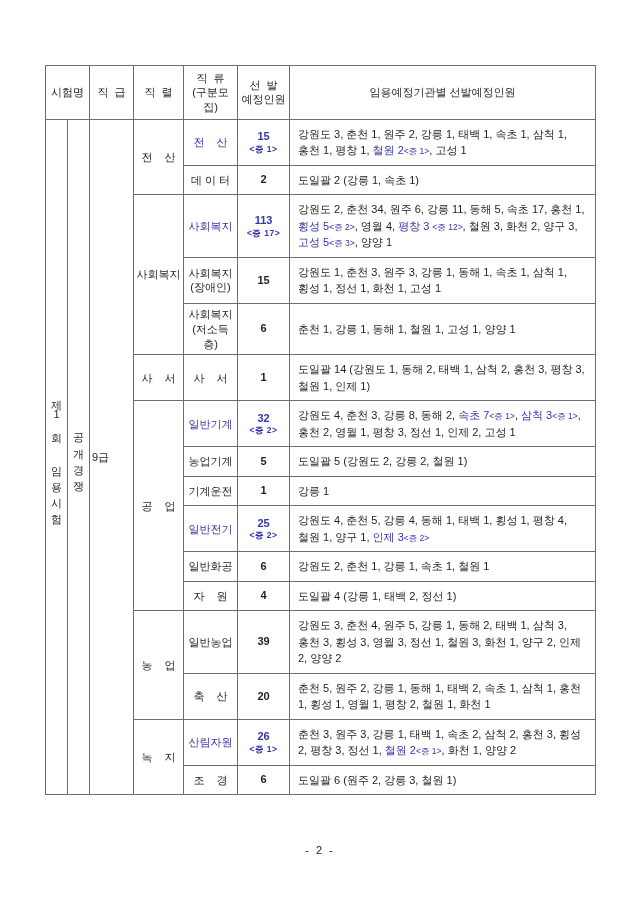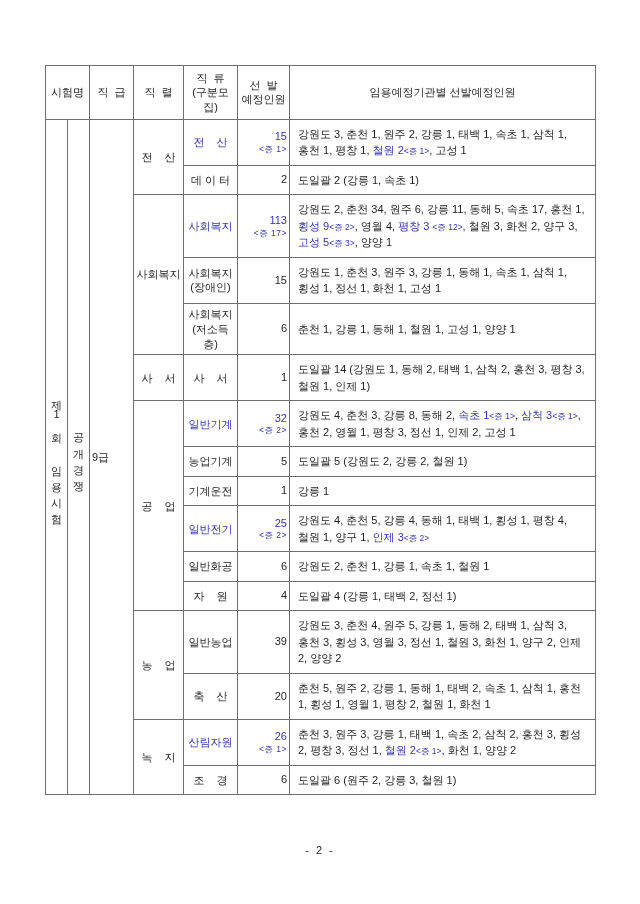--- a/index.html
+++ b/index.html
@@ -42,21 +42,21 @@
     margin: 0 auto;
     font-size: 11px;
   }
   td.center { text-align: left; }
   td.series-cell, td.class-cell {
     text-align: center;
     white-space: pre-wrap;
     line-height: 1.35;
     margin-top: 16px;
   }
-  td.qty-cell { text-align: right; line-height: 1.25; }
+  td.qty-cell { text-align: center; line-height: 1.25; font-weight: bold; }
   td.qty-cell .delta { display: block; font-size: 8.5px; letter-spacing: 0.5px; }
   td.qty-cell .delta:empty { display: none; }
   td.desc-cell {
     text-align: left;
     padding: 6px 8px;
     line-height: 1.5;
     word-break: keep-all;
   }
   .blue { color: var(--blue); }
   .seg-b { color: var(--blue); }
@@ -108,21 +108,21 @@
       </tr>
       <tr>
         <td class="class-cell">데 이 터</td>
         <td class="qty-cell"><span class="qty">2</span></td>
         <td class="desc-cell"><span>도일괄 2 (강릉 1, 속초 1)</span></td>
       </tr>
       <tr>
         <td class="series-cell" rowspan="3">사회복지</td>
         <td class="class-cell blue">사회복지</td>
         <td class="qty-cell blue"><span class="qty">113</span><span class="delta">&lt;증 17&gt;</span></td>
-        <td class="desc-cell"><span>강원도 2, 춘천 34, 원주 6, 강릉 11, 동해 5, 속초 17, 홍천 1, </span><span class="seg-b">횡성 9</span><span class="seg-bs">&lt;증 2&gt;</span><span>, 영월 4, </span><span class="seg-b">평창 3 </span><span class="seg-bs">&lt;증 12&gt;</span><span>, 철원 3, 화천 2, 양구 3, </span><span class="seg-b">고성 5</span><span class="seg-bs">&lt;증 3&gt;</span><span>, 양양 1</span></td>
+        <td class="desc-cell"><span>강원도 2, 춘천 34, 원주 6, 강릉 11, 동해 5, 속초 17, 홍천 1, </span><span class="seg-b">횡성 5</span><span class="seg-bs">&lt;증 2&gt;</span><span>, 영월 4, </span><span class="seg-b">평창 3 </span><span class="seg-bs">&lt;증 12&gt;</span><span>, 철원 3, 화천 2, 양구 3, </span><span class="seg-b">고성 5</span><span class="seg-bs">&lt;증 3&gt;</span><span>, 양양 1</span></td>
       </tr>
       <tr>
         <td class="class-cell">사회복지
 (장애인)</td>
         <td class="qty-cell"><span class="qty">15</span></td>
         <td class="desc-cell"><span>강원도 1, 춘천 3, 원주 3, 강릉 1, 동해 1, 속초 1, 삼척 1, 횡성 1, 정선 1, 화천 1, 고성 1</span></td>
       </tr>
       <tr>
         <td class="class-cell">사회복지
 (저소득층)</td>
@@ -132,21 +132,21 @@
       <tr>
         <td class="series-cell">사    서</td>
         <td class="class-cell">사    서</td>
         <td class="qty-cell"><span class="qty">1</span></td>
         <td class="desc-cell"><span>도일괄 14 (강원도 1, 동해 2, 태백 1, 삼척 2, 홍천 3, 평창 3, 철원 1, 인제 1)</span></td>
       </tr>
       <tr>
         <td class="series-cell" rowspan="6">공    업</td>
         <td class="class-cell blue">일반기계</td>
         <td class="qty-cell blue"><span class="qty">32</span><span class="delta">&lt;증 2&gt;</span></td>
-        <td class="desc-cell"><span>강원도 4, 춘천 3, 강릉 8, 동해 2, </span><span class="seg-b">속초 1</span><span class="seg-bs">&lt;증 1&gt;</span><span>, </span><span class="seg-b">삼척 3</span><span class="seg-bs">&lt;증 1&gt;</span><span>, 홍천 2, 영월 1, 평창 3, 정선 1, 인제 2, 고성 1</span></td>
+        <td class="desc-cell"><span>강원도 4, 춘천 3, 강릉 8, 동해 2, </span><span class="seg-b">속초 7</span><span class="seg-bs">&lt;증 1&gt;</span><span>, </span><span class="seg-b">삼척 3</span><span class="seg-bs">&lt;증 1&gt;</span><span>, 홍천 2, 영월 1, 평창 3, 정선 1, 인제 2, 고성 1</span></td>
       </tr>
       <tr>
         <td class="class-cell">농업기계</td>
         <td class="qty-cell"><span class="qty">5</span></td>
         <td class="desc-cell"><span>도일괄 5 (강원도 2, 강릉 2, 철원 1)</span></td>
       </tr>
       <tr>
         <td class="class-cell">기계운전</td>
         <td class="qty-cell"><span class="qty">1</span></td>
         <td class="desc-cell"><span>강릉 1</span></td>

